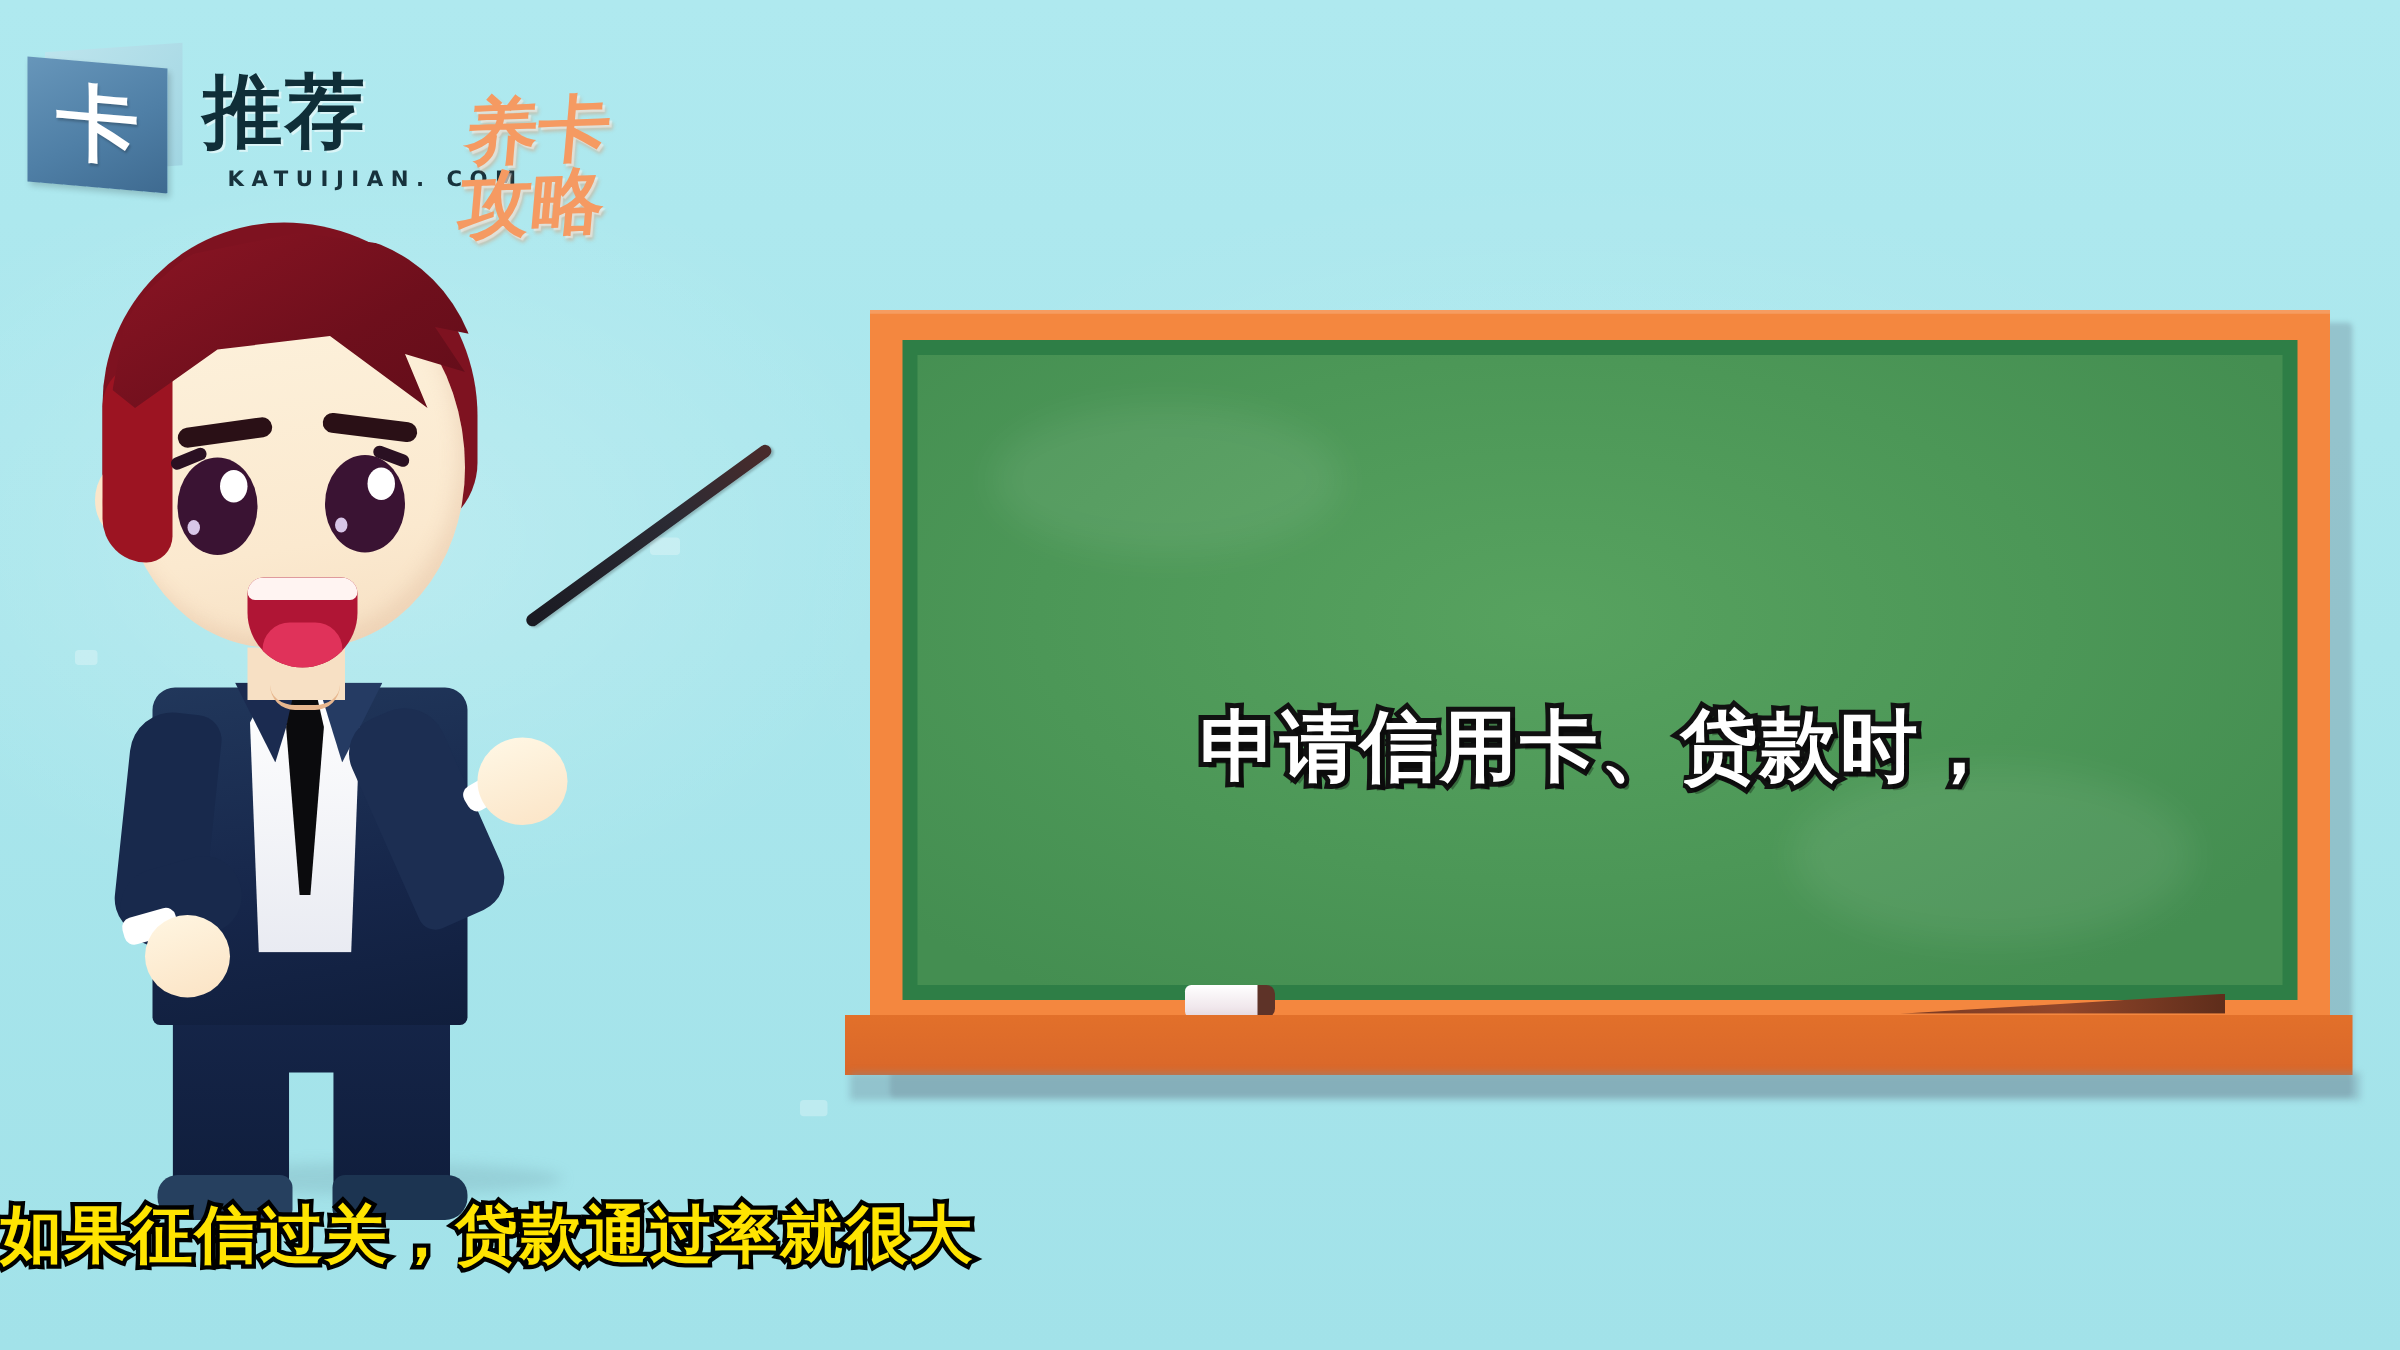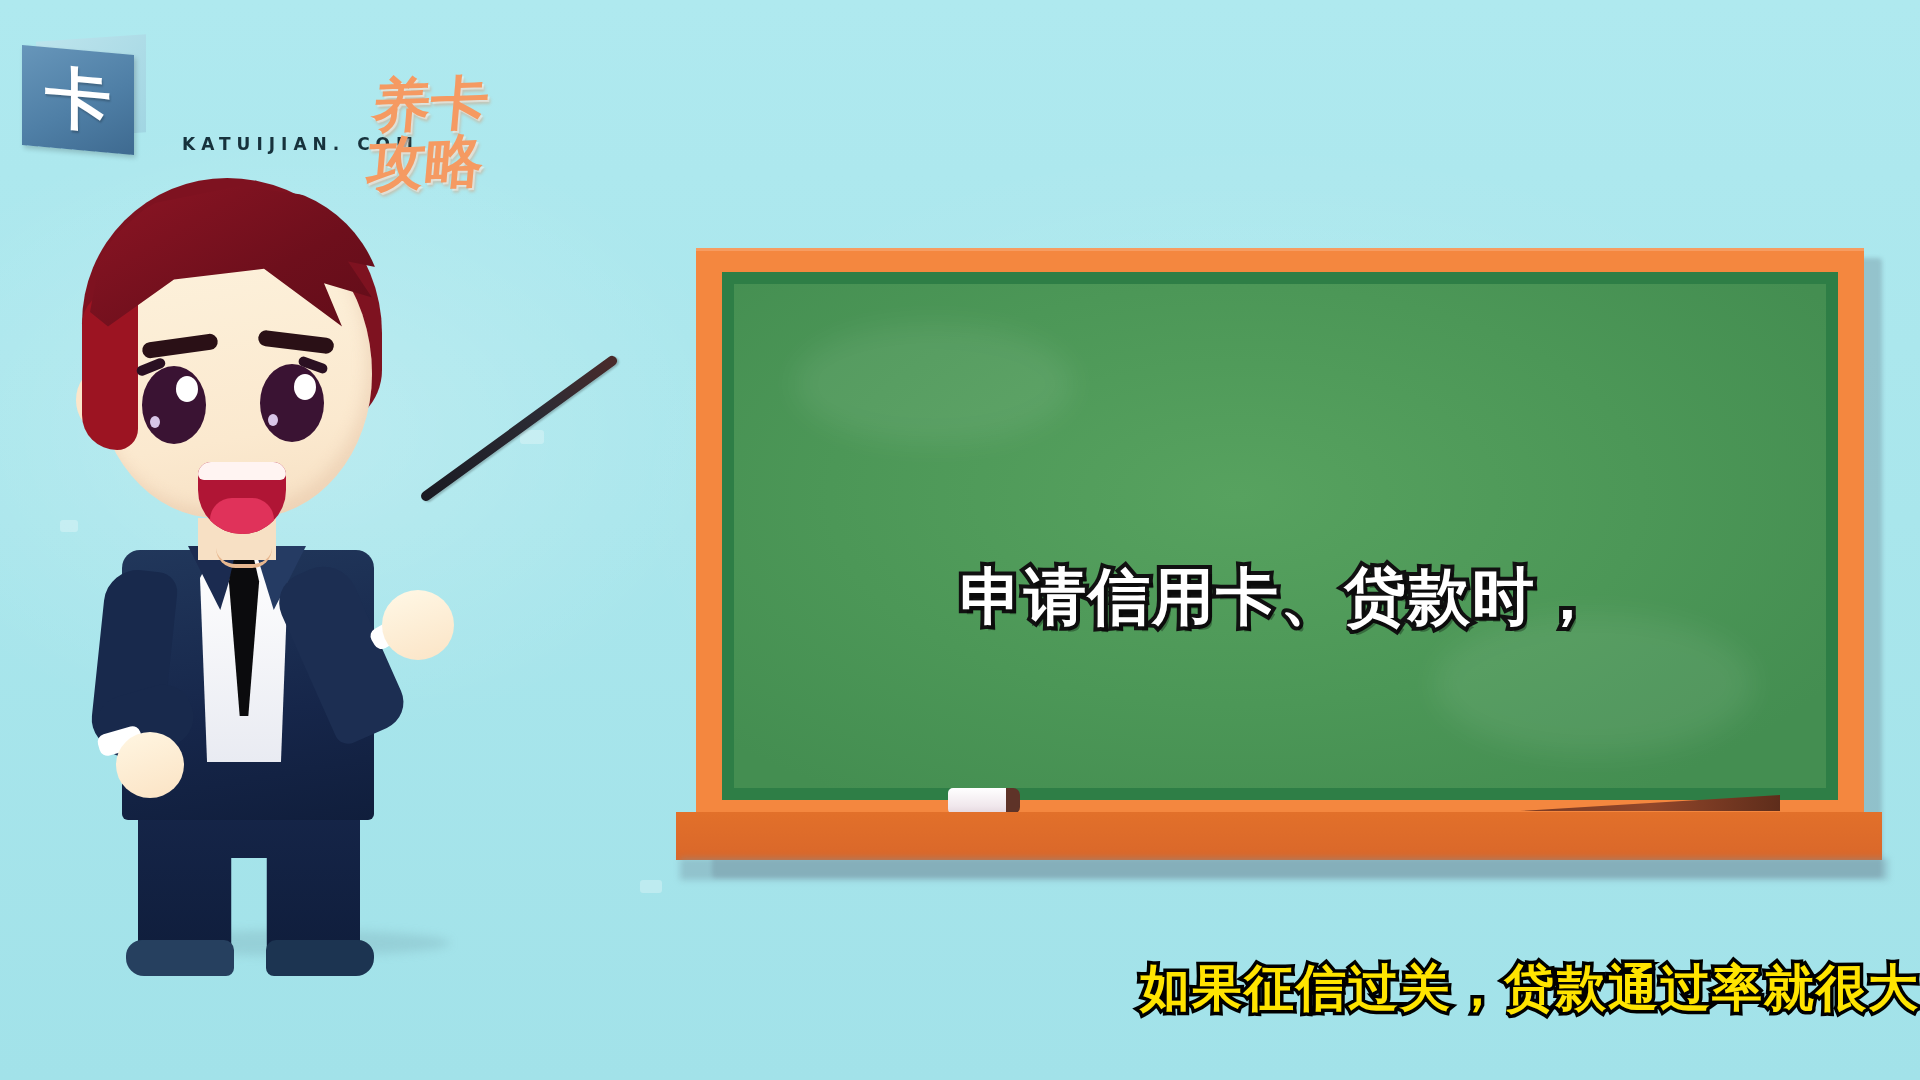--- a/index.html
+++ b/index.html
@@ -120,21 +120,21 @@
   .bline{
     font-size:62px;font-weight:800;color:#FFFFFF;line-height:1.16;
     letter-spacing:2px;white-space:nowrap;
     -webkit-text-stroke:8px #111111;
     paint-order:stroke fill;
     text-shadow:4px 5px 0 rgba(0,0,0,.30);
   }
 
   
   .subtitle{
-    position:absolute;left:0;top:955px;width:1920px;text-align:right;
+    position:absolute;left:0;top:955px;width:1920px;text-align:left;
     font-size:50px;font-weight:800;color:#FFE400;letter-spacing:2px;
     -webkit-text-stroke:7px #000000;paint-order:stroke fill;
     white-space:nowrap;
   }
 
   
   .char{position:absolute;left:70px;top:170px;width:520px;height:810px;}
   .c-shadow{
     position:absolute;left:80px;top:760px;width:300px;height:26px;
     background:rgba(120,165,175,.30);border-radius:50%;filter:blur(5px);
@@ -286,20 +286,21 @@
     <div class="bg-speck" style="left:640px;top:880px;width:22px;height:13px;"></div>
     <div class="bg-speck" style="left:200px;top:900px;width:20px;height:12px;"></div>
   </div>
 
   <div class="logo-wrap">
     <div class="logo-card">
       <div class="logo-sheet"></div>
       <div class="logo-body"></div>
       <div class="logo-ka">卡</div>
     </div>
+    <div class="logo-name">推荐</div>
     <div class="logo-url">KATUIJIAN. COM</div>
     <div class="logo-slogan">养卡攻略</div>
   </div>
 
   <div class="board-shadow"></div>
   <div class="board-frame">
     <div class="board-inner-edge">
       <div class="board-face">
         <div class="chalk-dust" style="left:60px;top:40px;width:280px;height:120px;"></div>
         <div class="chalk-dust" style="left:700px;top:330px;width:320px;height:140px;"></div>

